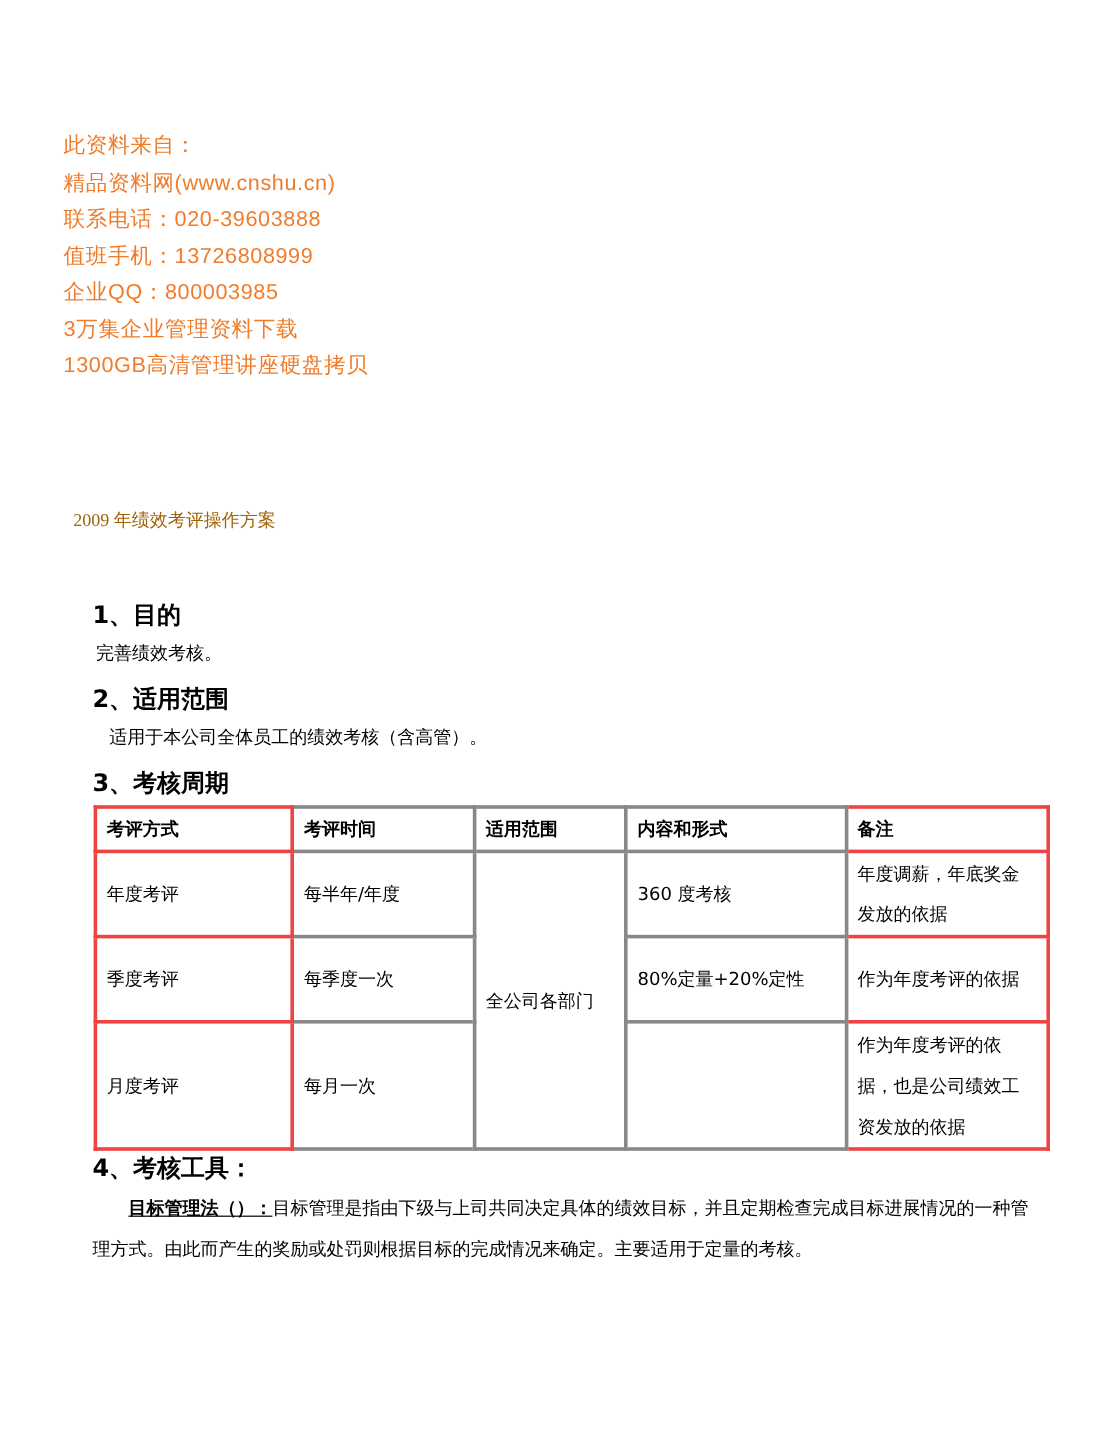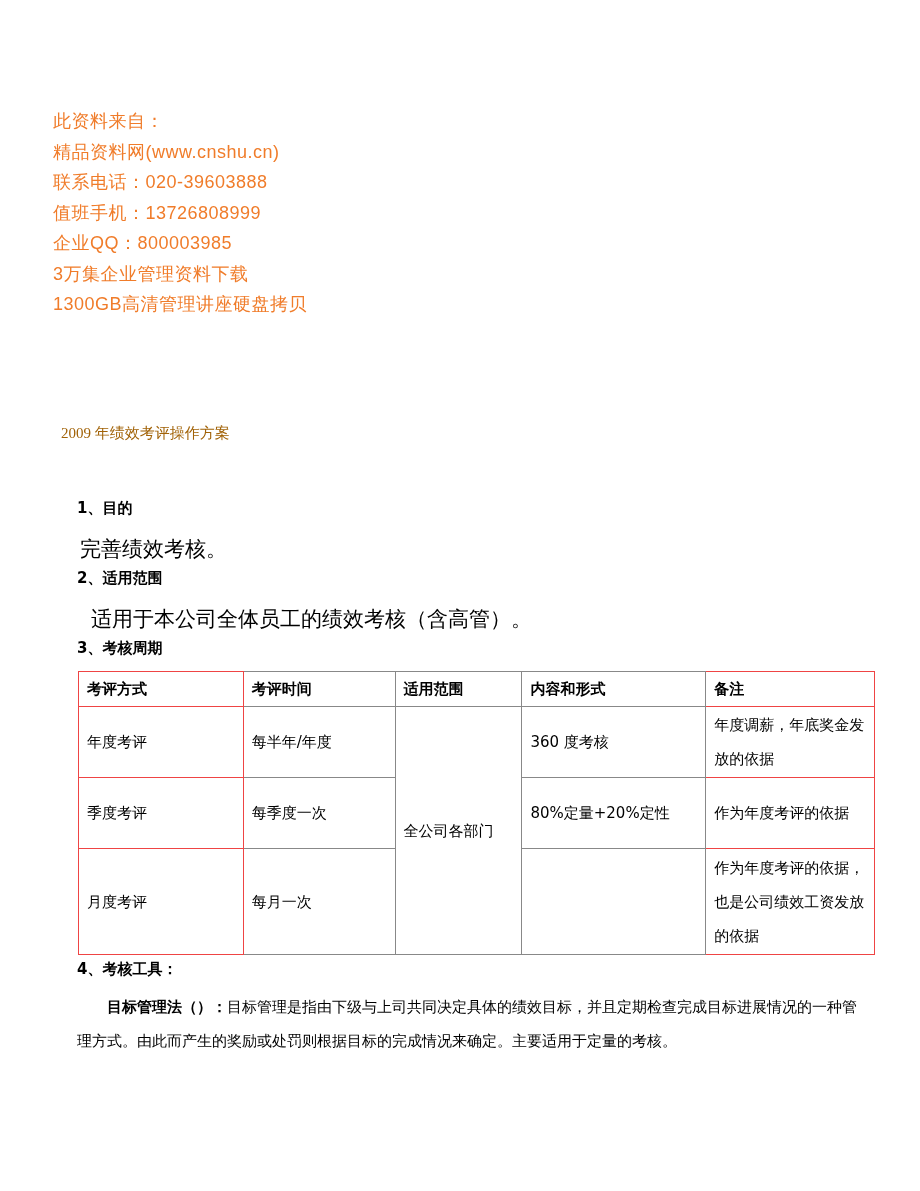--- a/index.html
+++ b/index.html
@@ -3,31 +3,31 @@
   <meta charset="utf-8">
   <style>
     html, body { margin: 0; padding: 0; background: #ffffff; }
     body { width: 920px; height: 1191px; position: relative; overflow: hidden;
            font-family: "DejaVu Serif", "Liberation Serif", serif; color: #000; }
     .promo { position: absolute; left: 53px; top: 106px; color: #f07c2a;
              font-family: Liberation Sans, sans-serif; font-size: 18px; }
     .promo div { height: 30.5px; line-height: 30.5px; white-space: nowrap; letter-spacing: 0.5px; }
     .doc-title { position: absolute; left: 61px; top: 424px; color: #a16207; font-size: 15px;
                  font-family: "Liberation Serif", "DejaVu Serif", serif; }
-    .h { position: absolute; font-weight: bold; font-size: 15px; left: 77px;
+    .h { position: absolute; font-weight: bold; font-size: 20px; left: 77px;
          font-family: "DejaVu Sans", "Liberation Sans", sans-serif; }
-    .p { position: absolute; font-size: 21px; font-family: "DejaVu Sans", "Liberation Sans", sans-serif; }
+    .p { position: absolute; font-size: 15px; font-family: "DejaVu Sans", "Liberation Sans", sans-serif; }
     table { position: absolute; left: 78px; top: 671px; width: 797px; border-collapse: collapse; }
-    td { border: 1px solid #ef4444; font-size: 15px; vertical-align: middle; padding: 0 8px;
+    td { border: 3px solid #ef4444; font-size: 15px; vertical-align: middle; padding: 0 8px;
          font-family: "DejaVu Sans", "Liberation Sans", sans-serif; line-height: 34px; }
     td.inner { border-color: #888; }
     tr.head td { height: 34px; font-weight: bold; vertical-align: top; }
     .body-text { position: absolute; left: 77px; top: 990px; width: 790px; font-size: 15px;
                  line-height: 34px; font-family: "DejaVu Sans", "Liberation Sans", sans-serif; }
-    .body-text b { font-weight: bold; }
+    .body-text b { font-weight: bold; text-decoration: underline; }
   </style>
 </head>
 <body>
 
 <div class="promo">
   <div>此资料来自：</div>
   <div>精品资料网(www.cnshu.cn)</div>
   <div>联系电话：020-39603888</div>
   <div>值班手机：13726808999</div>
   <div>企业QQ：800003985</div>

